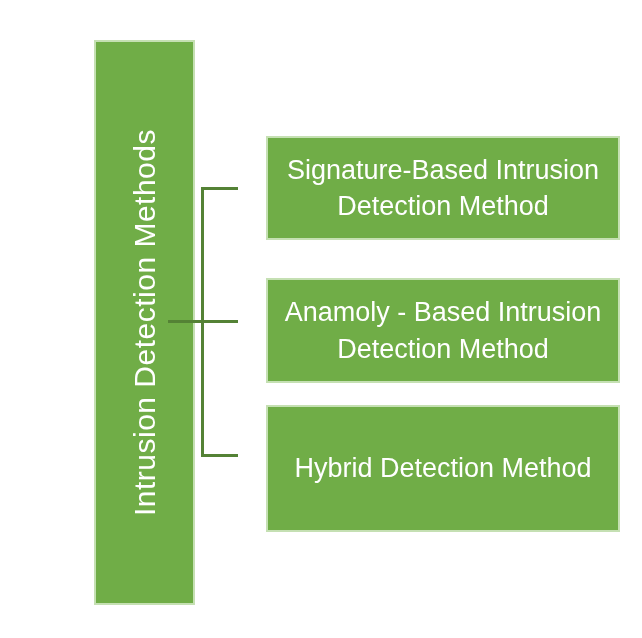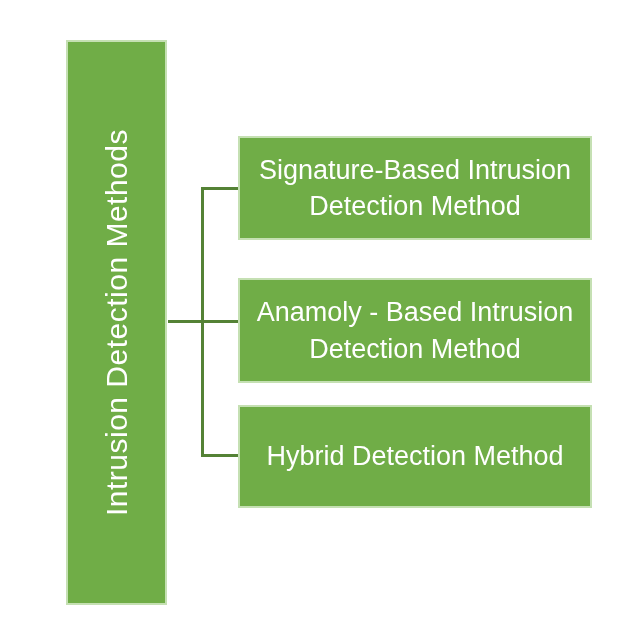--- a/index.html
+++ b/index.html
@@ -17,20 +17,21 @@
   }
   .node {
     position: absolute;
     background: #70AD47;
     border: 2px solid #C5E0B3;
     box-sizing: border-box;
     display: flex;
     align-items: center;
     justify-content: center;
     color: #ffffff;
+    margin-left: 28px;
   }
   .root-node {
     left: 66px;
     top: 40px;
     width: 101px;
     height: 565px;
   }
   .root-label {
     writing-mode: vertical-rl;
     transform: rotate(180deg);
@@ -39,21 +40,21 @@
     white-space: nowrap;
     line-height: 1;
   }
   .child-node {
     left: 238px;
     width: 354px;
     text-align: center;
   }
   .child-node-1 { top: 136px; height: 104px; }
   .child-node-2 { top: 278px; height: 105px; }
-  .child-node-3 { top: 405px; height: 103px; }
+  .child-node-3 { top: 405px; height: 127px; }
   .child-label {
     font-size: 27px;
     line-height: 1.35;
     white-space: pre-line;
     padding: 0 2px;
   }
   .connector {
     position: absolute;
     background: #548235;
   }

